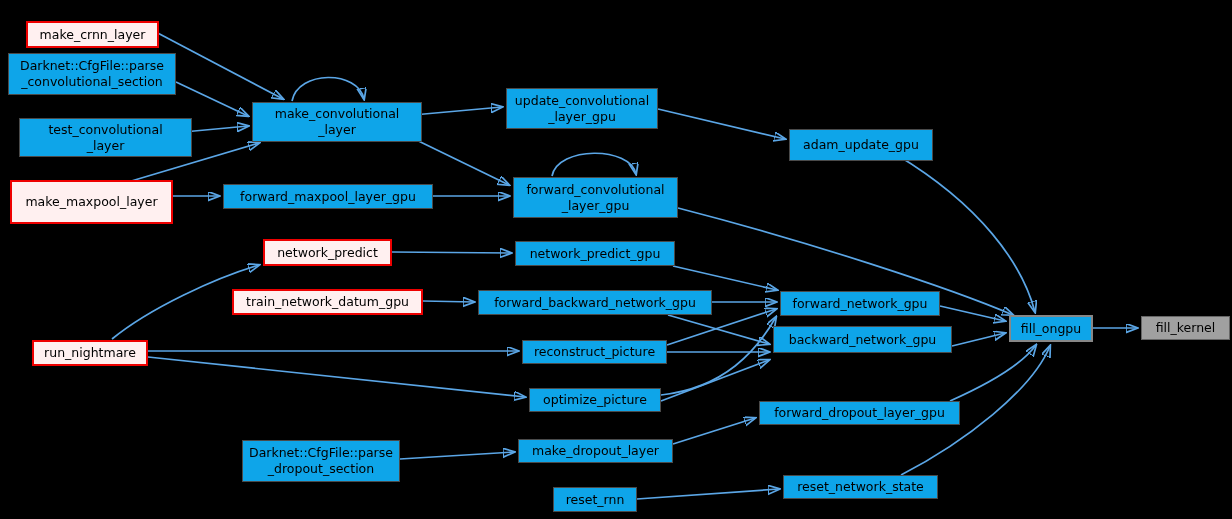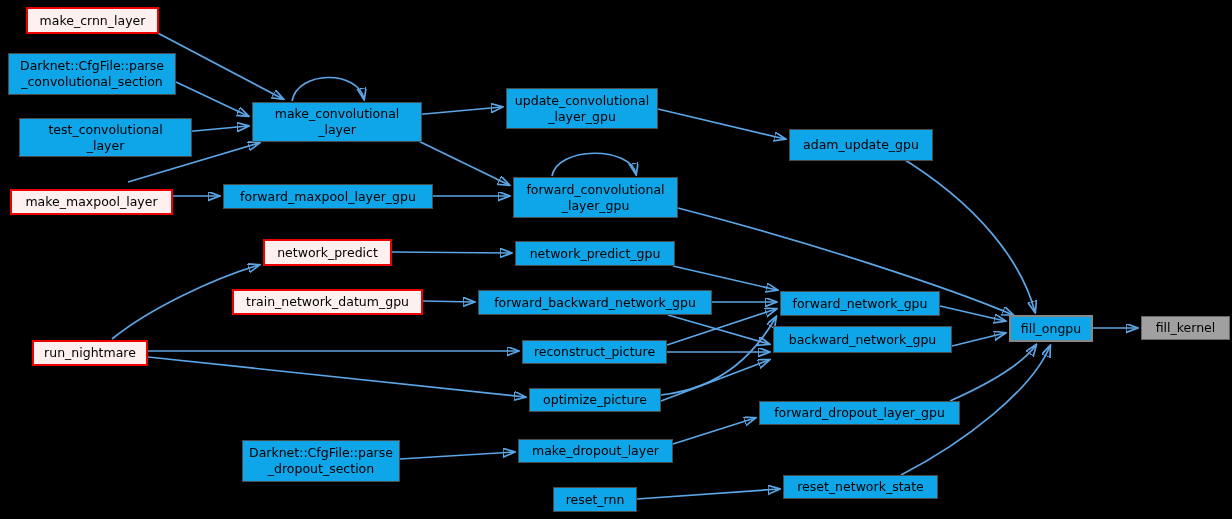--- a/index.html
+++ b/index.html
@@ -59,32 +59,32 @@
     <path d="M 940,306 L 1005,321" marker-end="url(#arrow)"></path>
     <path d="M 952,346 L 1005,333" marker-end="url(#arrow)"></path>
     <path d="M 400,459 L 514,452" marker-end="url(#arrow)"></path>
     <path d="M 673,444 L 755,418" marker-end="url(#arrow)"></path>
     <path d="M 950,401 C 995,381 1023,363 1036,345" marker-end="url(#arrow)"></path>
     <path d="M 637,499 L 779,489" marker-end="url(#arrow)"></path>
     <path d="M 901,475 C 965,442 1032,390 1050,346" marker-end="url(#arrow)"></path>
     <path d="M 1093,328 L 1137,328" marker-end="url(#arrow)"></path>
   </svg>
 
-  <div class="node hl" style="left:26px;top:7px;width:133px;height:27px">
+  <div class="node hl" style="left:26px;top:21px;width:133px;height:27px">
       <span class="lbl">make_crnn_layer</span>
     </div>
   <div class="node" style="left:8px;top:53px;width:168px;height:42px">
       <span class="lbl">Darknet::CfgFile::parse
 _convolutional_section</span>
     </div>
   <div class="node" style="left:19px;top:118px;width:173px;height:39px">
       <span class="lbl">test_convolutional
 _layer</span>
     </div>
-  <div class="node hl" style="left:10px;top:189px;width:163px;height:26px">
+  <div class="node hl" style="left:10px;top:180px;width:163px;height:44px">
       <span class="lbl">make_maxpool_layer</span>
     </div>
   <div class="node hl" style="left:32px;top:340px;width:116px;height:26px">
       <span class="lbl">run_nightmare</span>
     </div>
   <div class="node hl" style="left:232px;top:289px;width:191px;height:26px">
       <span class="lbl">train_network_datum_gpu</span>
     </div>
   <div class="node" style="left:252px;top:102px;width:170px;height:40px">
       <span class="lbl">make_convolutional

